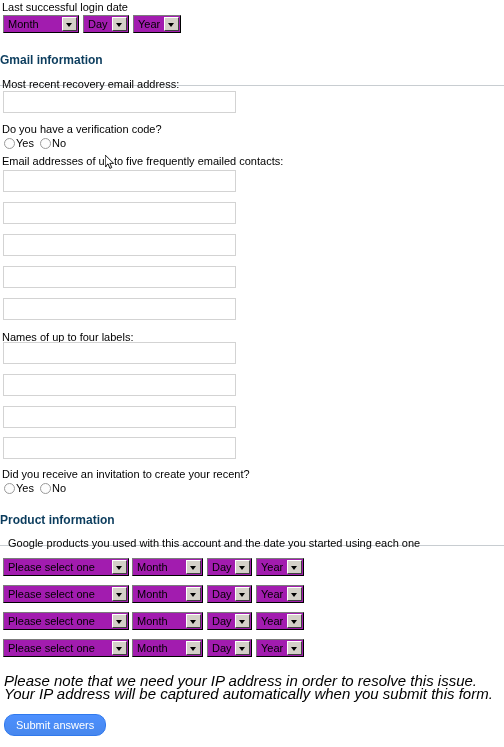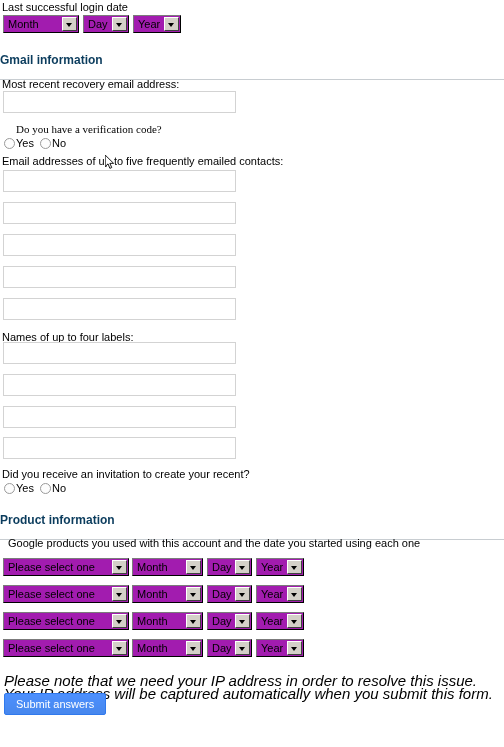--- a/index.html
+++ b/index.html
@@ -25,21 +25,21 @@
     margin: 0;
   }
   .label-indent { padding-left: 8px; }
 
   
   .section-head {
     font-size: 12px;
     font-weight: bold;
     color: #0b3c5d;
     letter-spacing: 0px;
-    padding-bottom: 12px;
+    padding-bottom: 18px;
     border-bottom: 1px solid #c8cdd1;
     margin: 0;
     width: 504px;
     box-sizing: border-box;
   }
 
   
   .sel {
     display: inline-block;
     position: relative;
@@ -162,21 +162,21 @@
   <div class="abs sel" style="left:133px; top:15px; width:48px;">
     <span class="sel-text">Year</span>
     <span class="sel-btn"></span>
   </div>
 
   <div class="abs section-head" style="left:0px; top:53px;">Gmail information</div>
 
   <div class="abs label" style="left:2px; top:78px;">Most recent recovery email address:</div>
   <input class="abs txt" style="left: 3px; top: 91px;" type="text" value="">
 
-  <div class="abs label" style="left:16px; top:123px;font-family:Liberation Serif, serif;">Do you have a verification code?</div>
+  <div class="abs label" style="left:2px; top:123px;">Do you have a verification code?</div>
   <div class="abs radio-row" style="left:4px; top:136px;">
     <span class="radio"></span><span class="radio-lbl">Yes</span><span class="radio"></span><span class="radio-lbl">No</span>
   </div>
 
   <div class="abs label" style="left:2px; top:155px;">Email addresses of up to five frequently emailed contacts:</div>
 
   <input class="abs txt" style="left: 3px; top: 170px;" type="text" value="">
   <input class="abs txt" style="left: 3px; top: 202px;" type="text" value="">
   <input class="abs txt" style="left: 3px; top: 234px;" type="text" value="">
   <input class="abs txt" style="left: 3px; top: 266px;" type="text" value="">
@@ -261,19 +261,19 @@
     <span class="sel-text">Day</span>
     <span class="sel-btn"></span>
   </div>
   <div class="abs sel" style="left:256px; top:639px; width:48px;">
     <span class="sel-text">Year</span>
     <span class="sel-btn"></span>
   </div>
 
   <div class="abs note" style="left:4px; top:674px;">Please note that we need your IP address in order to resolve this issue. Your IP address will be captured automatically when you submit this form.</div>
 
-  <button class="abs btn-submit" style="left:4px; top:693px;">Submit answers</button>
+  <button class="abs btn-submit" style="left:4px; top:714px;border-radius:10px;">Submit answers</button>
 
   <svg class="cursor-arrow" style="left:105px; top:155px;" viewBox="0 0 12 18">
     <polygon points="0,0 0,13 3.2,10 5.3,15 7.4,14.1 5.3,9.4 9.5,9.4" fill="#ffffff" stroke="#000000" stroke-width="1"></polygon>
   </svg>
 
 </div>
 
 </body></html>

